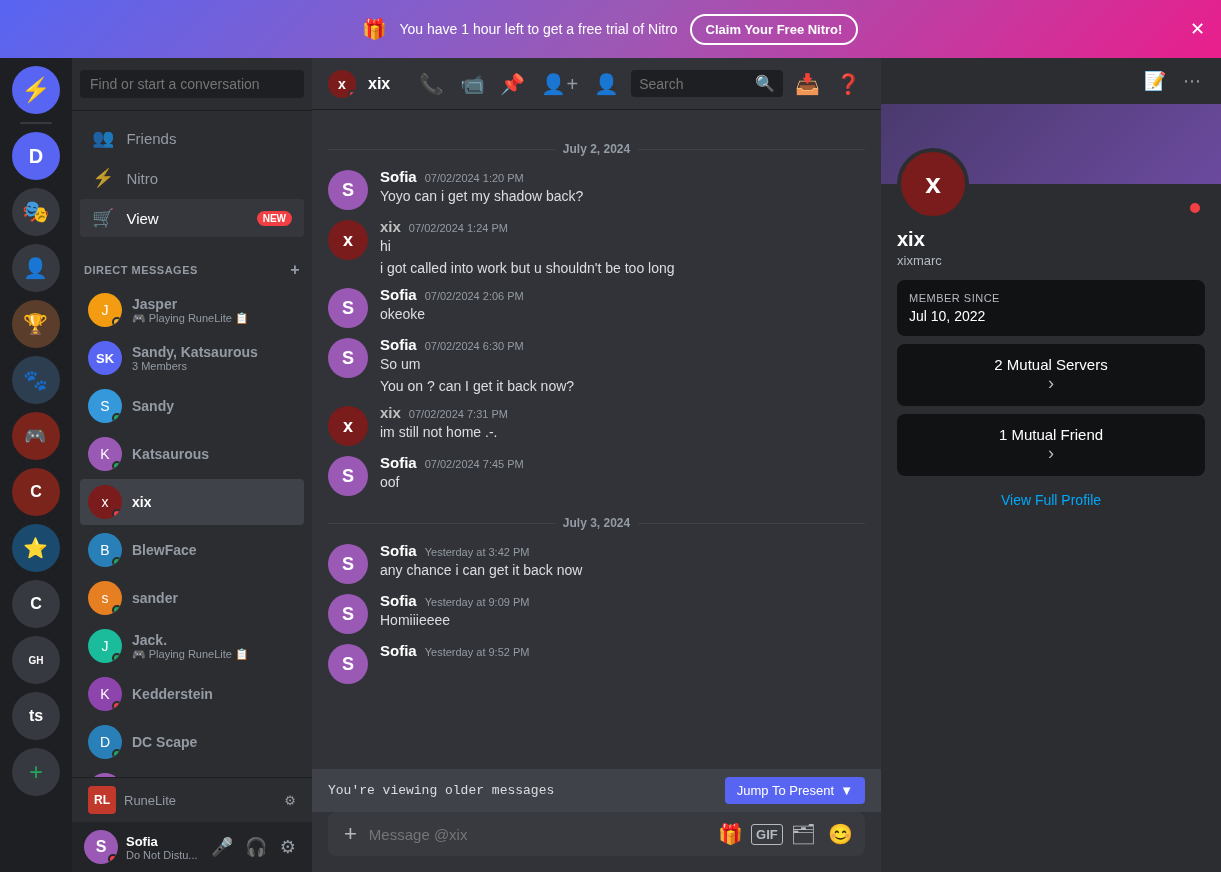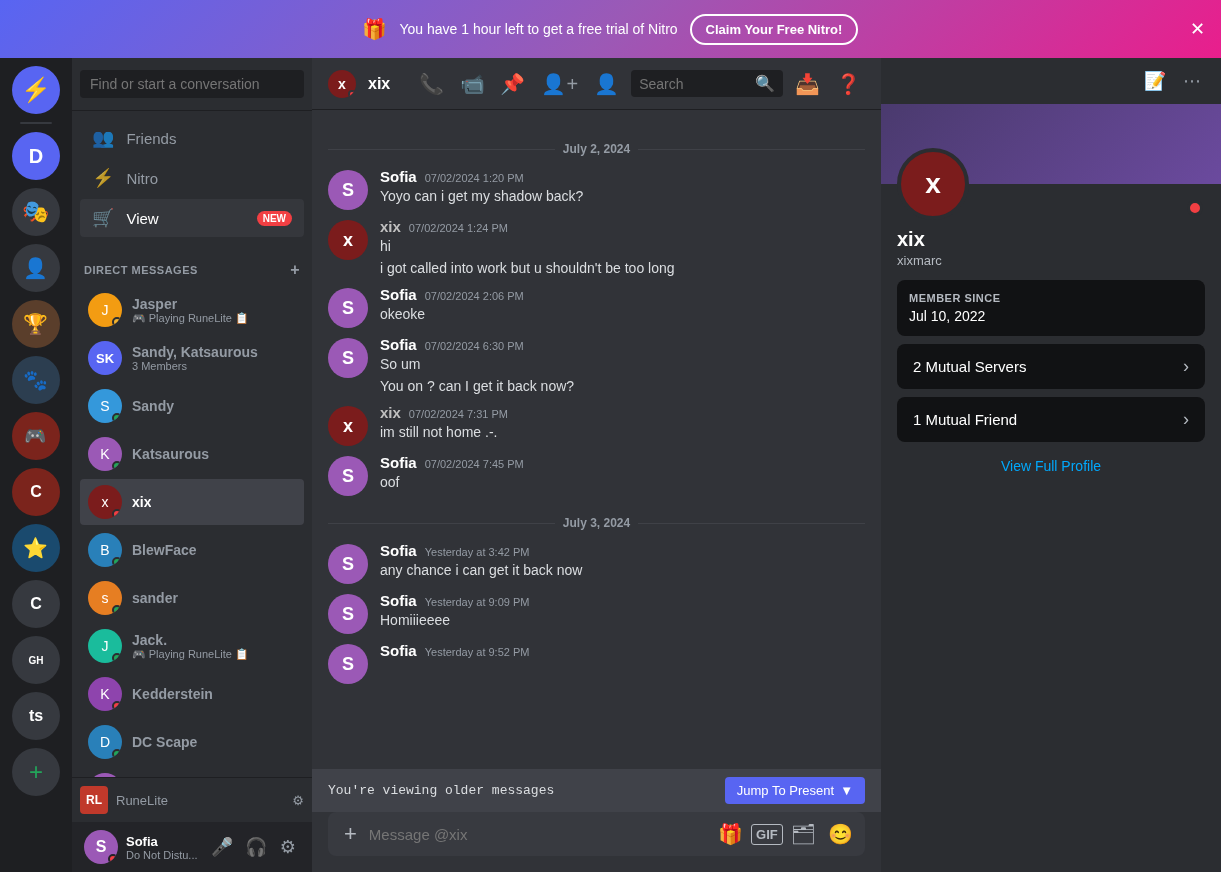--- a/index.html
+++ b/index.html
@@ -102,21 +102,21 @@
     }
     .user-panel-avatar { width: 34px; height: 34px; border-radius: 50%; position: relative; background: #5865f2; overflow: hidden; flex-shrink: 0; }
     .user-panel-info { flex: 1; overflow: hidden; }
     .user-panel-name { font-size: 13px; font-weight: 700; color: #fff; }
     .user-panel-status { font-size: 11px; color: #949ba4; }
     .user-panel-controls { display: flex; gap: 4px; }
     .icon-btn { background: none; border: none; color: #949ba4; cursor: pointer; font-size: 18px; padding: 4px; border-radius: 4px; }
 
     
     .runelite-bar {
-      display: flex; align-items: center; gap: 8px; padding: 8px 8px;
+      display: flex; align-items: center; gap: 8px; padding: 8px 16px;
       border-top: 1px solid #1e1f22; color: #949ba4; font-size: 13px;
     }
     .runelite-bar .rl-icon { width: 28px; height: 28px; background: #c0392b; border-radius: 4px; display: flex; align-items: center; justify-content: center; color: #fff; font-size: 12px; font-weight: 700; }
 
     
     .chat-area { flex: 1; display: flex; flex-direction: column; background: #313338; overflow: hidden; }
     .chat-header {
       height: 52px; background: #313338; border-bottom: 1px solid #1e1f22;
       display: flex; align-items: center; gap: 12px; padding: 0 16px;
       flex-shrink: 0;
@@ -176,26 +176,26 @@
       width: 72px; height: 72px; border-radius: 50%; border: 4px solid #2b2d31;
       background: #5865f2; overflow: hidden;
     }
     .profile-avatar-dnd {
       position: absolute; bottom: 4px; right: 2px; width: 16px; height: 16px;
       background: #f23f43; border-radius: 50%; border: 3px solid #2b2d31;
     }
     .profile-name { font-size: 20px; font-weight: 800; color: #fff; margin-bottom: 2px; }
     .profile-username { font-size: 13px; color: #b5bac1; margin-bottom: 12px; }
     .profile-card { background: #111214; border-radius: 8px; padding: 12px; margin-bottom: 8px; }
-    .profile-card-label { font-size: 11px; font-weight: 700; color: #b5bac1; text-transform: uppercase; letter-spacing: 0.5px; margin-bottom: 4px; }
+    .profile-card-label { font-size: 11px; font-weight: 400; color: #b5bac1; text-transform: uppercase; letter-spacing: 0.5px; margin-bottom: 4px; }
     .profile-card-value { font-size: 14px; color: #fff; }
 
     .mutual-item {
       background: #111214; border-radius: 8px; padding: 12px 16px; margin-bottom: 8px;
-      display: flex; align-items: center; justify-content: space-between; cursor: pointer;
+      display: flex; align-items: center; justify-content: space-between; cursor: pointer; flex-direction: column;
     }
     .mutual-item-text { font-size: 15px; color: #fff; font-weight: 500; }
     .mutual-chevron { color: #b5bac1; font-size: 18px; }
 
     .view-profile-btn {
       background: none; border: none; color: #00a8fc; font-size: 14px; cursor: pointer;
       padding: 8px 0; width: 100%; text-align: center;
     }
 
     

